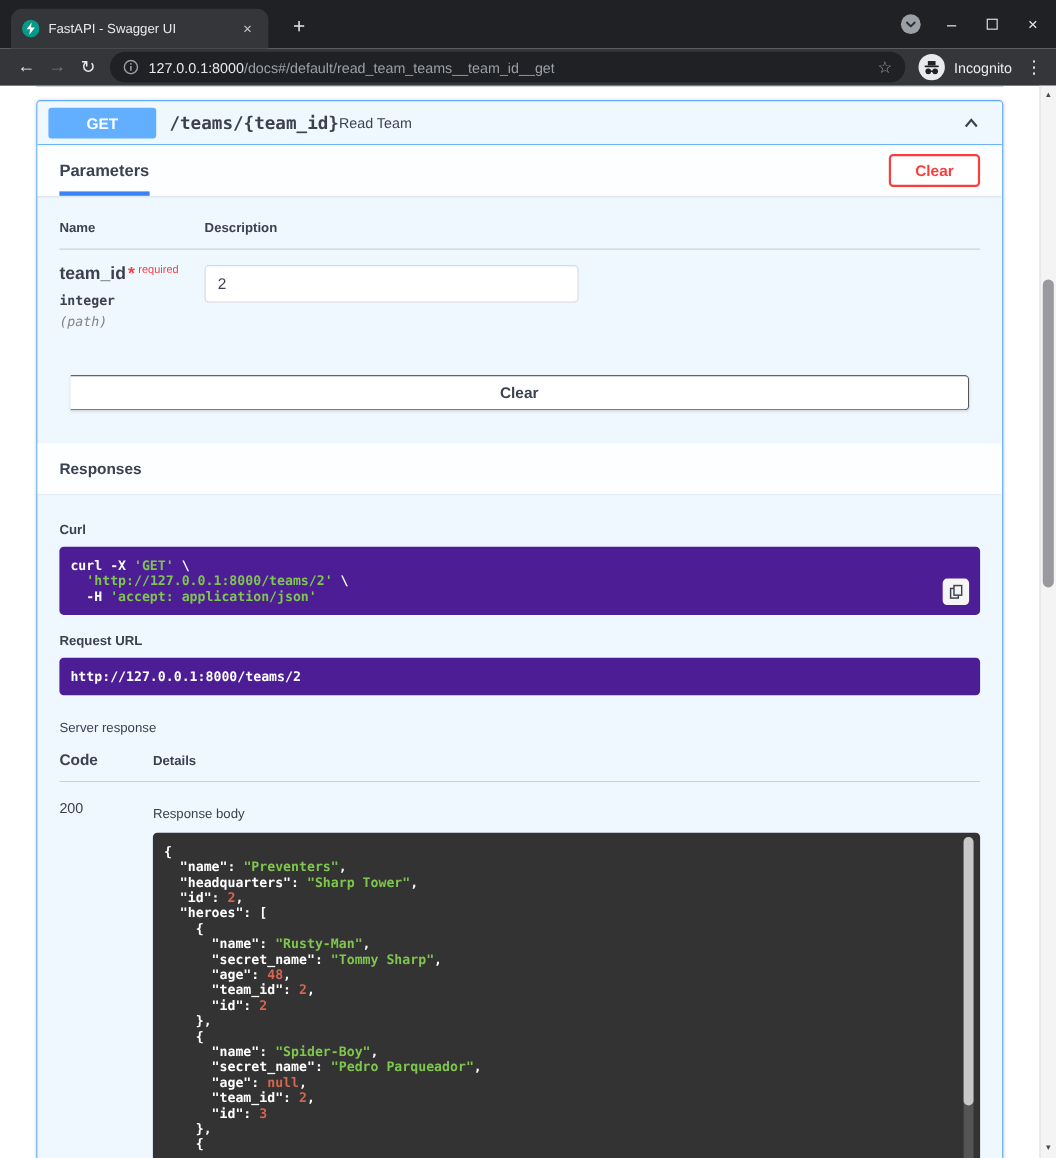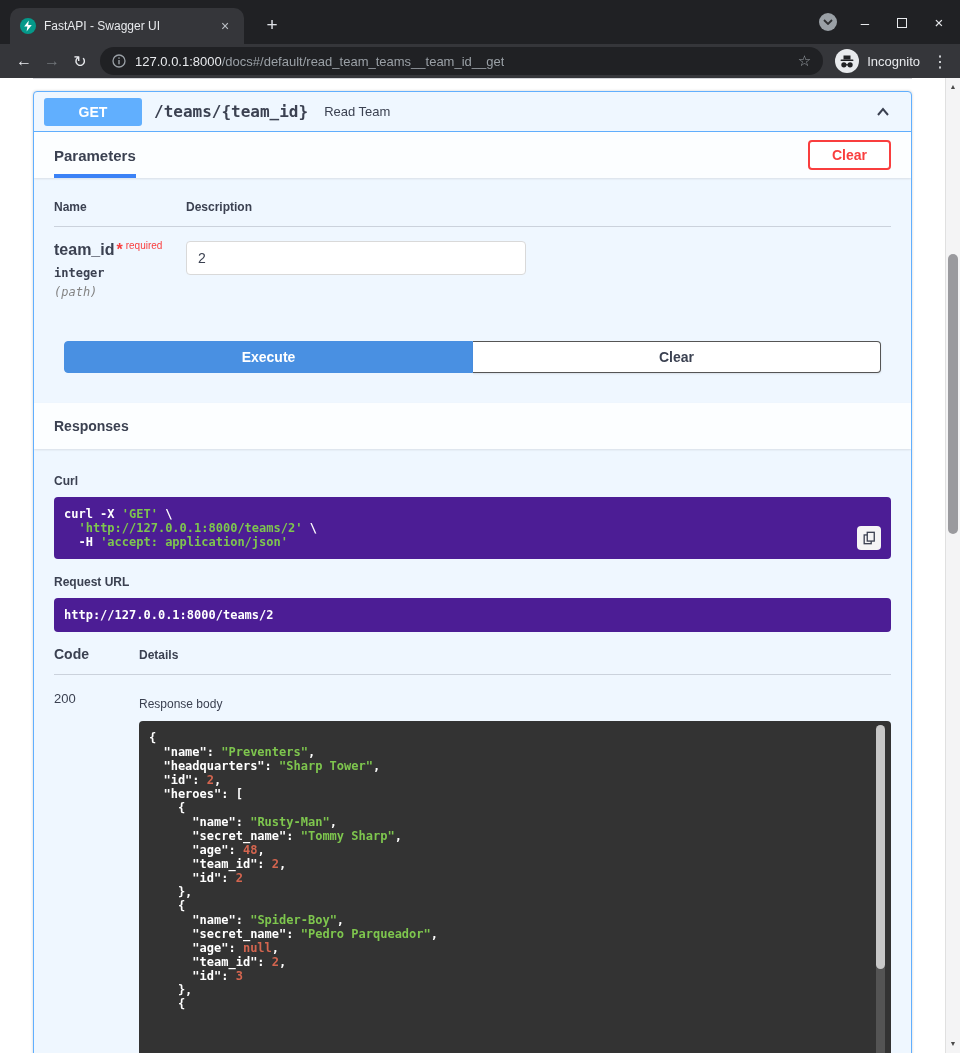--- a/index.html
+++ b/index.html
@@ -56,21 +56,21 @@
              border:1px solid #61affe; border-radius:4px; overflow:hidden;
              box-shadow:0 0 3px rgba(0,0,0,.19); }
 
   .opblock-header { display:flex; align-items:center; padding:5px 10px;
                     border-bottom:1px solid #61affe; height:40px; }
   .method-badge { background:#61affe; color:#fff; font-weight:bold;
                   font-size:14px; width:98px; height:28px; line-height:28px;
                   text-align:center; border-radius:3px; }
   .op-path { font:bold 16px "DejaVu Sans Mono", monospace; color:#3b4151;
              margin-left:12px; }
-  .op-summary { font-size:13px; color:#3b4151; margin-left:16px; }
+  .op-summary { font-size:13px; color:#3b4151; margin-left:0; }
   .collapse-arrow { margin-left:auto; margin-right:8px; display:flex; }
 
   .section-band { background:rgba(255,255,255,.8); display:flex;
                   align-items:center; justify-content:space-between;
                   padding:0 20px; height:46px;
                   box-shadow:0 1px 2px rgba(0,0,0,.1); }
   .tab-parameters { font-size:15px; font-weight:bold; color:#3b4151;
                     height:100%; display:flex; align-items:center;
                     border-bottom:4px solid #3b82f6; padding-top:4px; }
   .cancel-btn { border:2px solid #f93e3e; color:#f93e3e; background:#fff;
@@ -242,21 +242,20 @@
         <span class="param-name">team_id</span><span class="req-star">*</span><span class="req-label">required</span>
         <div class="param-type">integer</div>
         <div class="param-in">(path)</div>
       </div>
       <div>
         <input class="param-input" type="text" value="2" style="">
       </div>
     </div>
 
     <div class="execute-row">
-      <button class="btn-execute">Execute</button>
       <button class="btn-clear">Clear</button>
     </div>
 
     <div class="section-band">
       <span class="responses-title">Responses</span>
     </div>
 
     <div class="responses-content">
 
       <div class="code-label">Curl</div>
@@ -268,20 +267,21 @@
             <rect x="6" y="1.5" width="8" height="10" fill="#f5f5f5" stroke="#3b4151" stroke-width="1.5"></rect>
           </svg>
         </button>
       </div>
 
       <div class="code-label requrl-label">Request URL</div>
       <div class="codeblock">
         <div class="codepre">http://127.0.0.1:8000/teams/2</div>
       </div>
 
+      <div class="server-resp-label">Server response</div>
 
       <div class="resp-table-head">
         <span class="resp-code-header">Code</span>
         <span class="resp-details-header">Details</span>
       </div>
 
       <div class="resp-row">
         <span class="resp-code">200</span>
         <div>
           <div class="resp-body-label">Response body</div>

